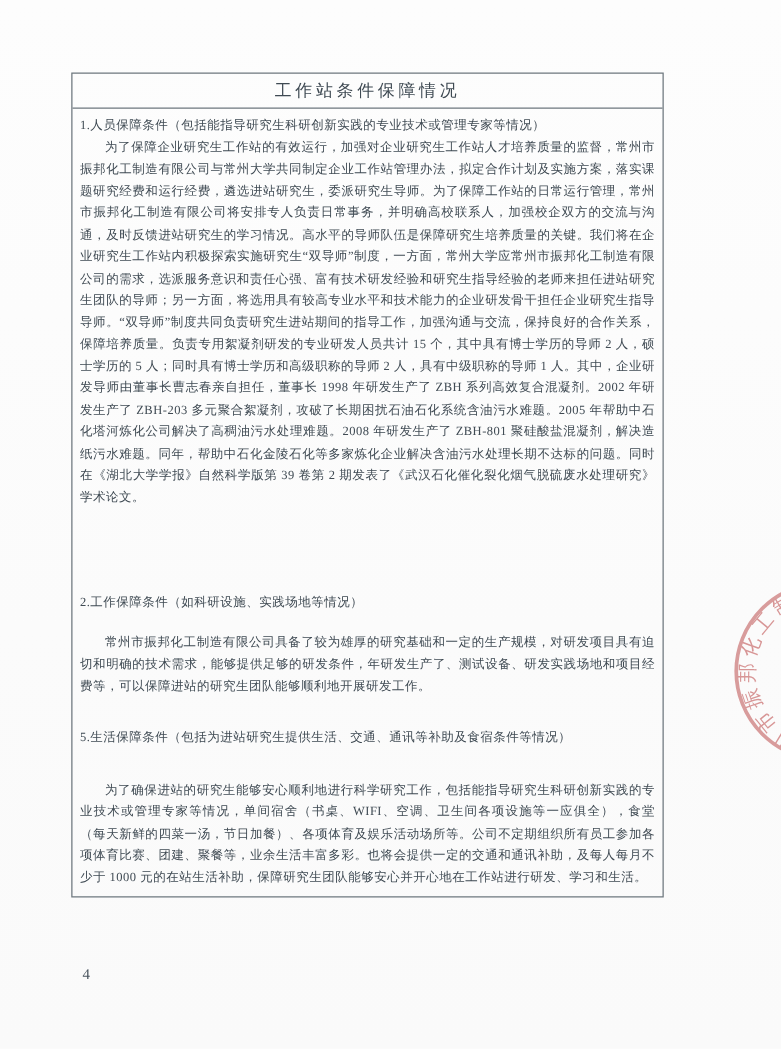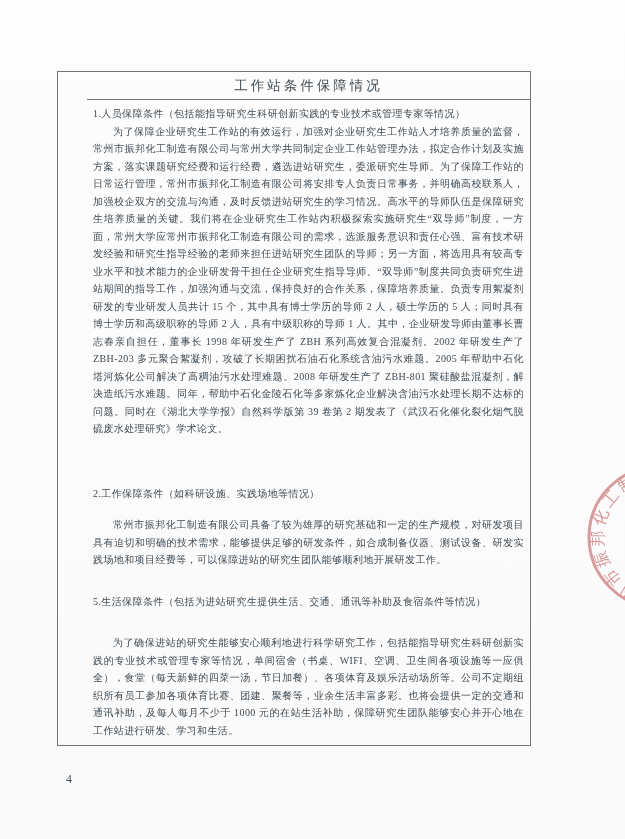--- a/index.html
+++ b/index.html
@@ -9,45 +9,44 @@
     overflow:hidden;
     position:relative;
     font-family:"Liberation Serif","DejaVu Serif",serif;
   }
   .page {
     position:absolute; inset:0;
     background:linear-gradient(180deg,#fdfdfd 0%, #fbfbfb 60%, #fafafa 100%);
   }
   .form-table {
     position:absolute;
-    left:57px; top:71px; width:474px;
+    left:57px; top:58px; width:474px;
     border:1px solid #6d777e;
     box-sizing:border-box;
     background:transparent;
-    padding-left:29px;
   }
   .form-title {
     height:27px; line-height:27px;
     text-align:center;
     border-bottom:1px solid #6d777e;
     font-size:13.5px;
     letter-spacing:3px;
     color:#3f4a53;
   }
   .form-body {
     padding:5px 6px 6px 6px;
     font-size:10px;
     line-height:17.5px;
     letter-spacing:0.4px;
     color:#3f4a53;
     text-align:justify;
   }
   .section-heading { text-indent:0; }
   .form-body p { margin:0; text-indent:2em; }
-  .sec-2 { margin-top:47px; }
+  .sec-2 { margin-top:67px; }
   .sec-2 p { margin-top:14px; }
   .sec-3 { margin-top:24px; }
   .sec-3 p { margin-top:24px; }
   .page-number {
     position:absolute;
     left:66px; top:772px;
     font-size:12px;
     color:#49545e;
   }
   .stamp {
@@ -73,21 +72,21 @@
 
     <div class="form-body">
 
       <div class="section sec-1">
         <div class="section-heading">1.人员保障条件（包括能指导研究生科研创新实践的专业技术或管理专家等情况）</div>
         <p>为了保障企业研究生工作站的有效运行，加强对企业研究生工作站人才培养质量的监督，常州市振邦化工制造有限公司与常州大学共同制定企业工作站管理办法，拟定合作计划及实施方案，落实课题研究经费和运行经费，遴选进站研究生，委派研究生导师。为了保障工作站的日常运行管理，常州市振邦化工制造有限公司将安排专人负责日常事务，并明确高校联系人，加强校企双方的交流与沟通，及时反馈进站研究生的学习情况。高水平的导师队伍是保障研究生培养质量的关键。我们将在企业研究生工作站内积极探索实施研究生“双导师”制度，一方面，常州大学应常州市振邦化工制造有限公司的需求，选派服务意识和责任心强、富有技术研发经验和研究生指导经验的老师来担任进站研究生团队的导师；另一方面，将选用具有较高专业水平和技术能力的企业研发骨干担任企业研究生指导导师。“双导师”制度共同负责研究生进站期间的指导工作，加强沟通与交流，保持良好的合作关系，保障培养质量。负责专用絮凝剂研发的专业研发人员共计 15 个，其中具有博士学历的导师 2 人，硕士学历的 5 人；同时具有博士学历和高级职称的导师 2 人，具有中级职称的导师 1 人。其中，企业研发导师由董事长曹志春亲自担任，董事长 1998 年研发生产了 ZBH 系列高效复合混凝剂。2002 年研发生产了 ZBH-203 多元聚合絮凝剂，攻破了长期困扰石油石化系统含油污水难题。2005 年帮助中石化塔河炼化公司解决了高稠油污水处理难题。2008 年研发生产了 ZBH-801 聚硅酸盐混凝剂，解决造纸污水难题。同年，帮助中石化金陵石化等多家炼化企业解决含油污水处理长期不达标的问题。同时在《湖北大学学报》自然科学版第 39 卷第 2 期发表了《武汉石化催化裂化烟气脱硫废水处理研究》学术论文。</p>
       </div>
 
       <div class="section sec-2">
         <div class="section-heading">2.工作保障条件（如科研设施、实践场地等情况）</div>
-        <p>常州市振邦化工制造有限公司具备了较为雄厚的研究基础和一定的生产规模，对研发项目具有迫切和明确的技术需求，能够提供足够的研发条件，如合成制备仪器、测试设备、研发实践场地和项目经费等，可以保障进站的研究生团队能够顺利地开展研发工作。</p>
+        <p>常州市振邦化工制造有限公司具备了较为雄厚的研究基础和一定的生产规模，对研发项目具有迫切和明确的技术需求，能够提供足够的研发条件，年研发生产了、测试设备、研发实践场地和项目经费等，可以保障进站的研究生团队能够顺利地开展研发工作。</p>
       </div>
 
       <div class="section sec-3">
         <div class="section-heading">5.生活保障条件（包括为进站研究生提供生活、交通、通讯等补助及食宿条件等情况）</div>
         <p>为了确保进站的研究生能够安心顺利地进行科学研究工作，包括能指导研究生科研创新实践的专业技术或管理专家等情况，单间宿舍（书桌、WIFI、空调、卫生间各项设施等一应俱全），食堂（每天新鲜的四菜一汤，节日加餐）、各项体育及娱乐活动场所等。公司不定期组织所有员工参加各项体育比赛、团建、聚餐等，业余生活丰富多彩。也将会提供一定的交通和通讯补助，及每人每月不少于 1000 元的在站生活补助，保障研究生团队能够安心并开心地在工作站进行研发、学习和生活。</p>
       </div>
 
     </div>
   </div>
 

